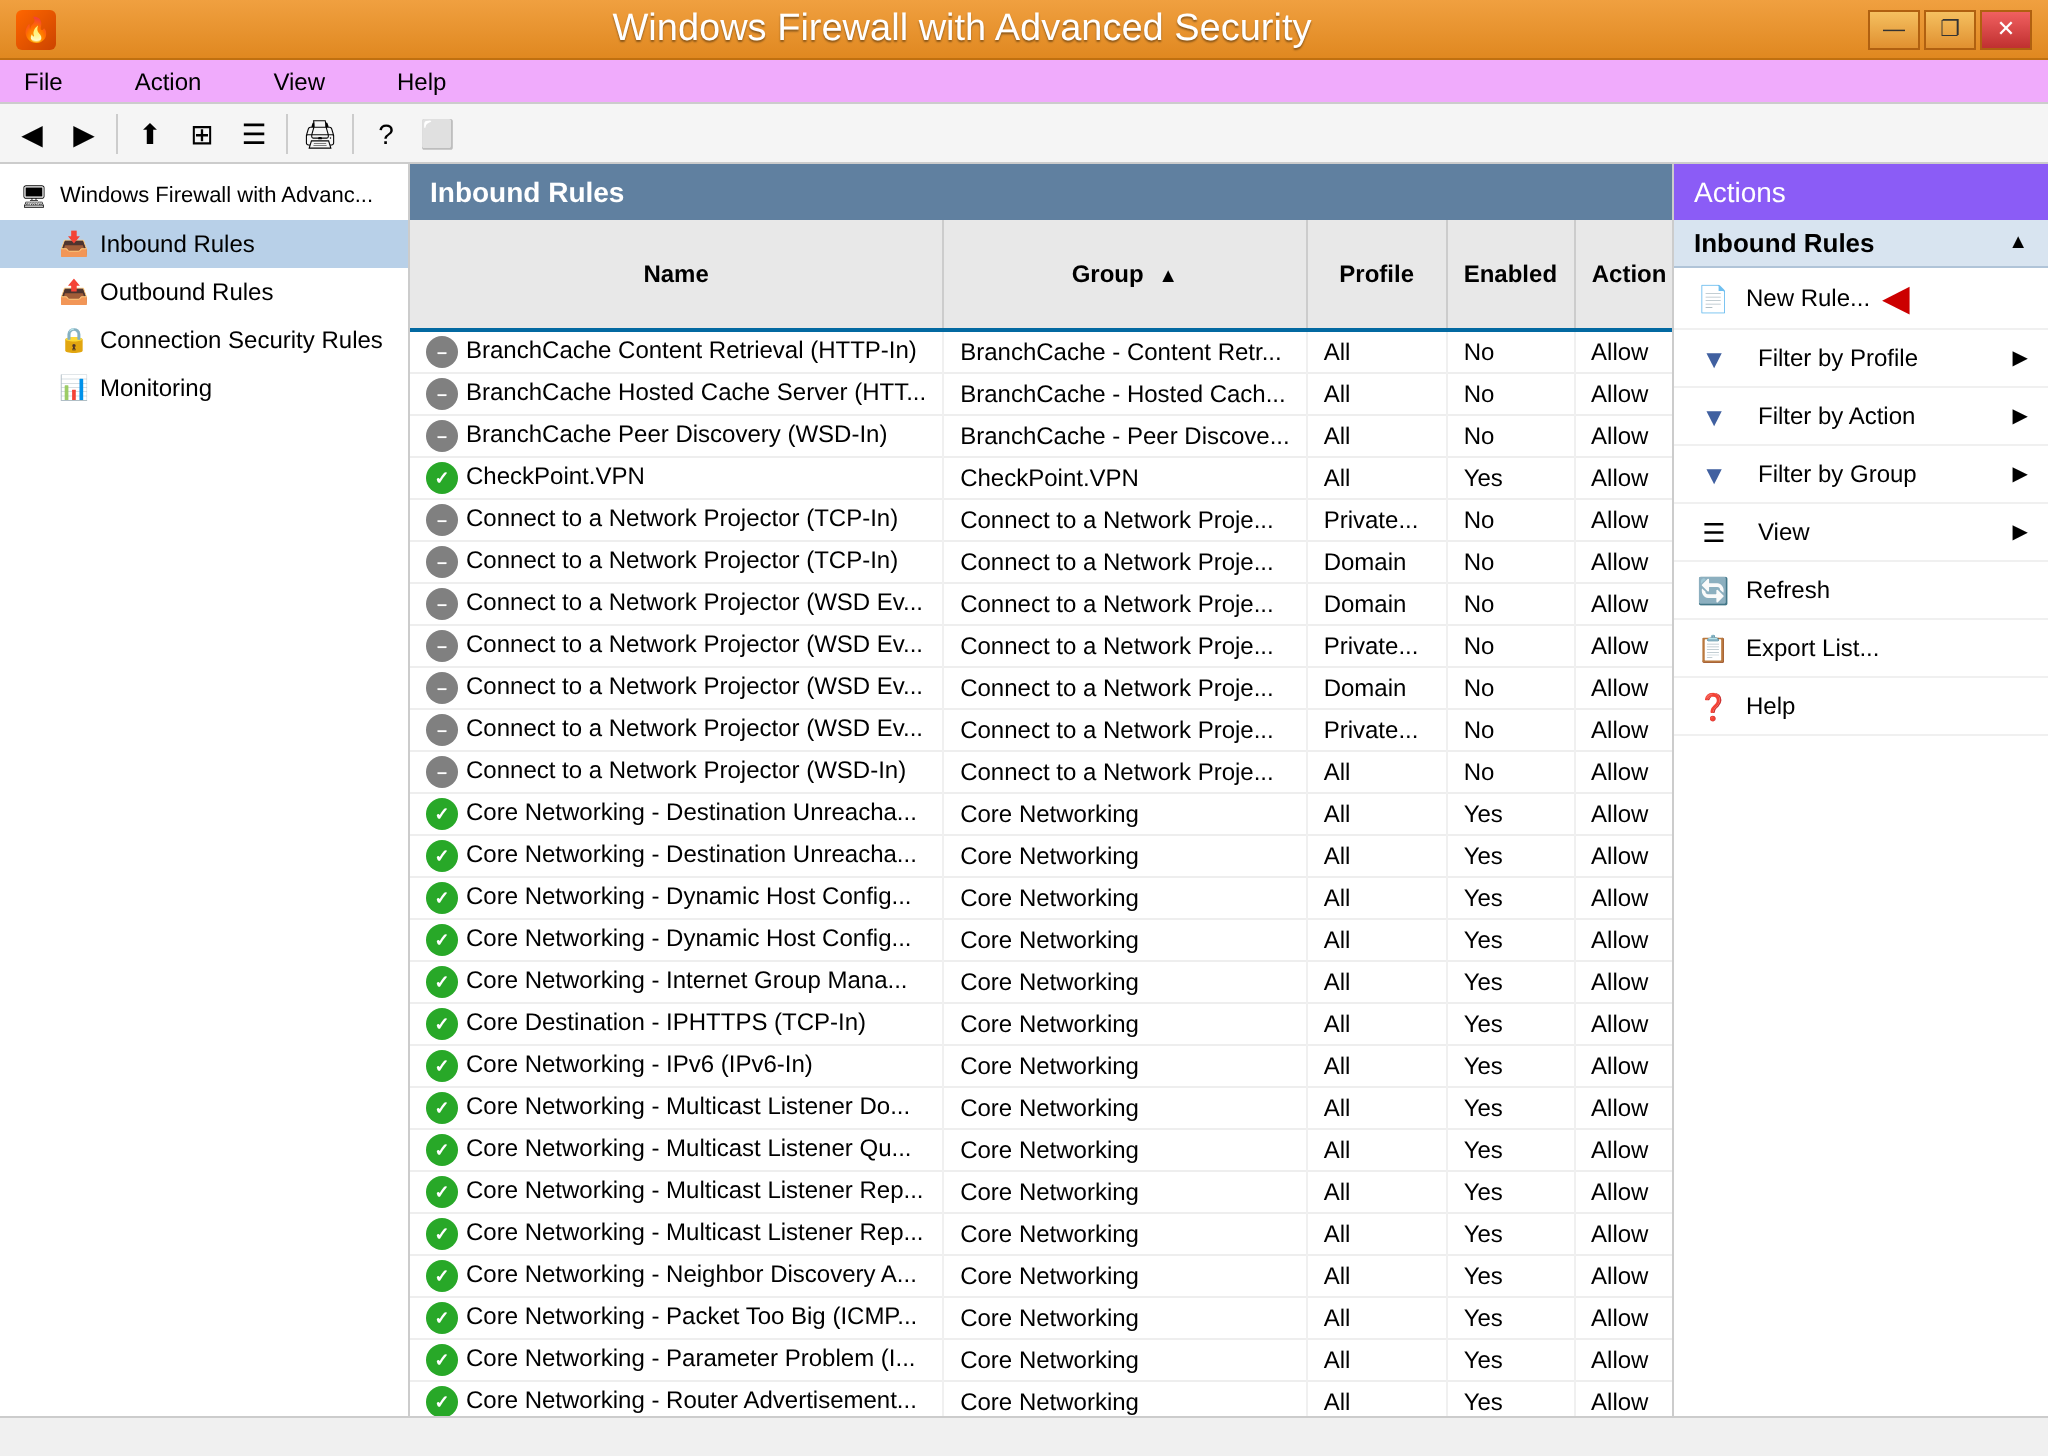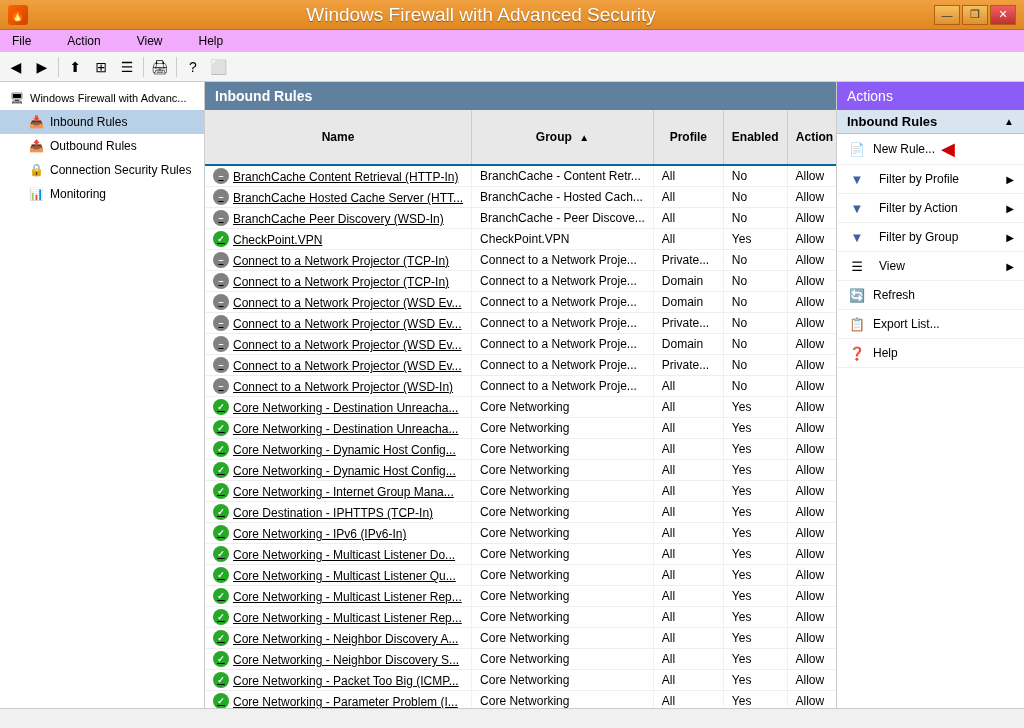--- a/index.html
+++ b/index.html
@@ -127,21 +127,21 @@
     tbody tr { border-bottom: 1px solid #eee; }
     tbody td { padding: 2px 8px; white-space: nowrap; }
     tbody td:not(:last-child) { border-right: 1px solid #f0f0f0; }
 
     .rule-icon { width: 16px; height: 16px; display: inline-flex; align-items: center; justify-content: center; margin-right: 4px; border-radius: 50%; }
     .rule-icon.enabled { background: #28a828; }
     .rule-icon.disabled { background: #808080; }
     .rule-icon::after { content: '✓'; color: #fff; font-size: 9px; font-weight: bold; }
     .rule-icon.disabled::after { content: '–'; }
 
-    .name-cell { display: flex; align-items: flex-end; text-decoration: underline; }
+    .name-cell { display: flex; align-items: flex-start; }
 
     
     .sort-arrow { margin-left: 4px; font-size: 10px; }
 
     
     #actions-pane {
       width: 188px;
       background: #fff;
       border-left: 1px solid #ccc;
       overflow-y: auto;
@@ -560,32 +560,20 @@
               </td>
               <td>Core Networking</td>
               <td>All</td>
               <td>Yes</td>
               <td>Allow</td>
             </tr>
             <tr>
               <td>
                 <div class="name-cell">
                   <span class="rule-icon enabled"></span>
-                  <span>Core Networking - Neighbor Discovery S...</span>
-                </div>
-              </td>
-              <td>Core Networking</td>
-              <td>All</td>
-              <td>Yes</td>
-              <td>Allow</td>
-            </tr>
-            <tr>
-              <td>
-                <div class="name-cell">
-                  <span class="rule-icon enabled"></span>
                   <span>Core Networking - Packet Too Big (ICMP...</span>
                 </div>
               </td>
               <td>Core Networking</td>
               <td>All</td>
               <td>Yes</td>
               <td>Allow</td>
             </tr>
             <tr>
               <td>

